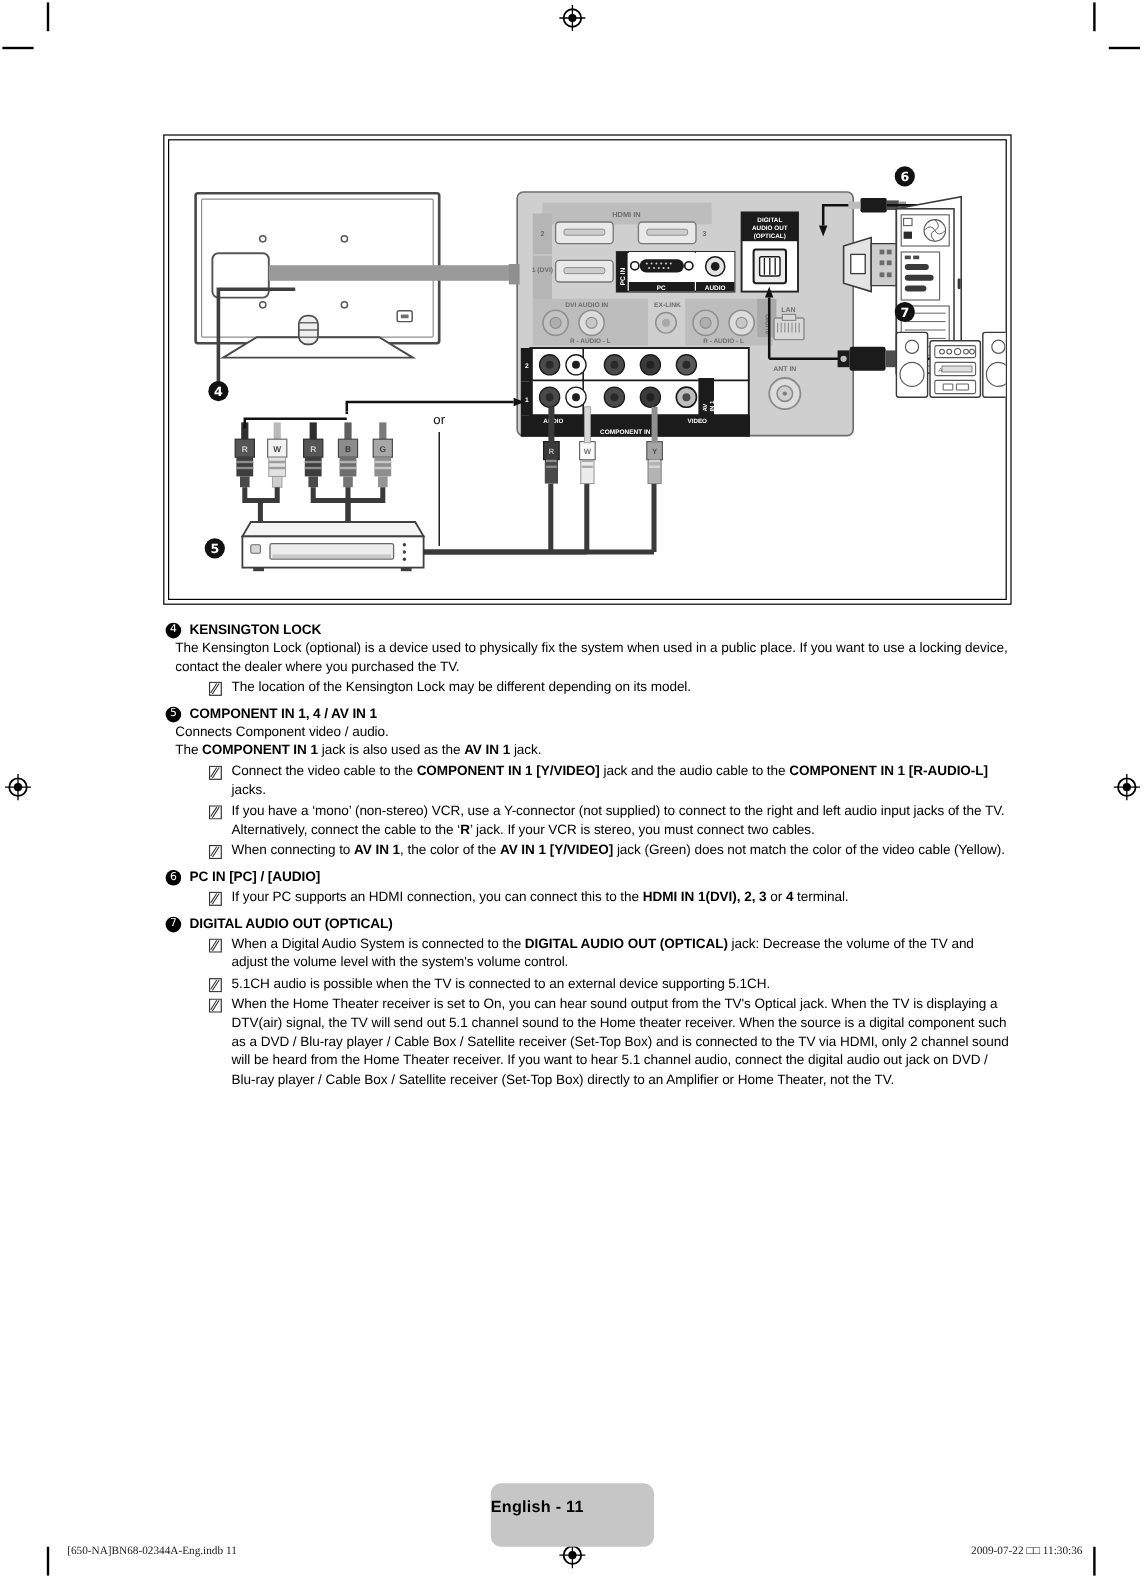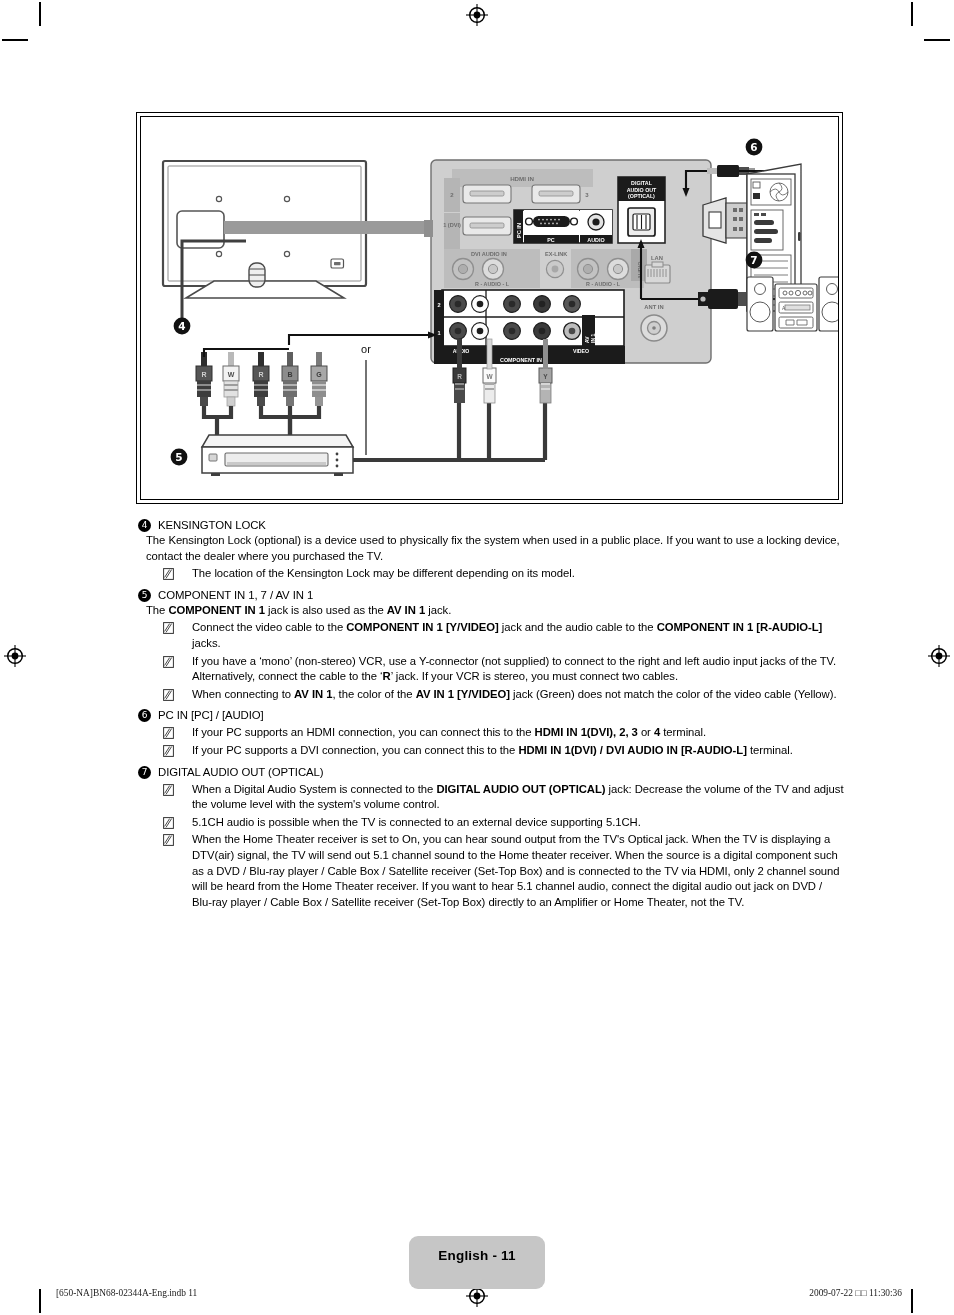--- a/index.html
+++ b/index.html
@@ -68,36 +68,36 @@
     color: #fff;
     font-size: 9px;
     line-height: 13px;
     text-align: center;
     font-family: "DejaVu Sans", sans-serif;
     margin-top: 1px;
     user-select: none;
   }
   .sec-title {
     font-size: 11.4px;
-    font-weight: normal;
+    font-weight: bold;
     line-height: 15px;
     letter-spacing: -0.1px;
   }
   .para {
     margin-left: 8px;
     font-size: 11.3px;
     line-height: 15.6px;
     text-align: left;
     letter-spacing: -0.05px;
   }
   .note {
     display: flex;
     align-items: flex-start;
-    gap: 18px;
-    margin-left: 25px;
+    gap: 8px;
+    margin-left: 36px;
     margin-top: 2px;
   }
   .note-icon {
     flex: 0 0 auto;
     width: 11px; height: 12px;
     margin-top: 2px;
   }
   .note-icon svg { display:block; }
   .note-text {
     font-size: 11.3px;
@@ -111,21 +111,20 @@
   #page-badge {
     position: absolute;
     left: 409px;
     top: 1236px;
     width: 136px;
     height: 53px;
     background: #c6c6c6;
     border-radius: 9px;
     display: flex;
     align-items: center;
-    justify-content: center;
   }
   #page-badge span {
     font-size: 13.5px;
     font-weight: bold;
     letter-spacing: 0.2px;
     margin-top: -14px;
   }
   .footer-note {
     position: absolute;
     top: 1288px;
@@ -625,22 +624,23 @@
             <path d="M8.6 1.6 L3.0 10.4" stroke="#333" stroke-width="0.9"></path>
             <path d="M6.6 1.6 L1.6 9.4" stroke="#333" stroke-width="0.9"></path>
           </svg>
         </span>
         <span class="note-text">The location of the Kensington Lock may be different depending on its model.</span>
       </div>
     </div>
     <div class="section">
       <div class="sec-head">
         <span class="bullet-num">5</span>
-        <span class="sec-title">COMPONENT IN 1, 7 / AV IN 1</span>
-      </div>
+        <span class="sec-title">COMPONENT IN 1, 4 / AV IN 1</span>
+      </div>
+      <div class="para">Connects Component video / audio.</div>
       <div class="para">The <b>COMPONENT IN 1</b> jack is also used as the <b>AV IN 1</b> jack.</div>
       <div class="note">
         <span class="note-icon">
           <svg viewBox="0 0 11 12" width="11" height="12">
             <rect x="0.6" y="0.6" width="9.8" height="10.8" fill="none" stroke="#333" stroke-width="1"></rect>
             <path d="M8.6 1.6 L3.0 10.4" stroke="#333" stroke-width="0.9"></path>
             <path d="M6.6 1.6 L1.6 9.4" stroke="#333" stroke-width="0.9"></path>
           </svg>
         </span>
         <span class="note-text">Connect the video cable to the <b>COMPONENT IN 1 [Y/VIDEO]</b> jack and the audio cable to the <b>COMPONENT IN 1 [R-AUDIO-L]</b> jacks.</span>
@@ -674,30 +674,20 @@
       <div class="note">
         <span class="note-icon">
           <svg viewBox="0 0 11 12" width="11" height="12">
             <rect x="0.6" y="0.6" width="9.8" height="10.8" fill="none" stroke="#333" stroke-width="1"></rect>
             <path d="M8.6 1.6 L3.0 10.4" stroke="#333" stroke-width="0.9"></path>
             <path d="M6.6 1.6 L1.6 9.4" stroke="#333" stroke-width="0.9"></path>
           </svg>
         </span>
         <span class="note-text">If your PC supports an HDMI connection, you can connect this to the <b>HDMI IN 1(DVI), 2, 3</b> or <b>4</b> terminal.</span>
       </div>
-      <div class="note">
-        <span class="note-icon">
-          <svg viewBox="0 0 11 12" width="11" height="12">
-            <rect x="0.6" y="0.6" width="9.8" height="10.8" fill="none" stroke="#333" stroke-width="1"></rect>
-            <path d="M8.6 1.6 L3.0 10.4" stroke="#333" stroke-width="0.9"></path>
-            <path d="M6.6 1.6 L1.6 9.4" stroke="#333" stroke-width="0.9"></path>
-          </svg>
-        </span>
-        <span class="note-text">If your PC supports a DVI connection, you can connect this to the <b>HDMI IN 1(DVI) / DVI AUDIO IN [R-AUDIO-L]</b> terminal.</span>
-      </div>
     </div>
     <div class="section">
       <div class="sec-head">
         <span class="bullet-num">7</span>
         <span class="sec-title">DIGITAL AUDIO OUT (OPTICAL)</span>
       </div>
       <div class="note">
         <span class="note-icon">
           <svg viewBox="0 0 11 12" width="11" height="12">
             <rect x="0.6" y="0.6" width="9.8" height="10.8" fill="none" stroke="#333" stroke-width="1"></rect>

